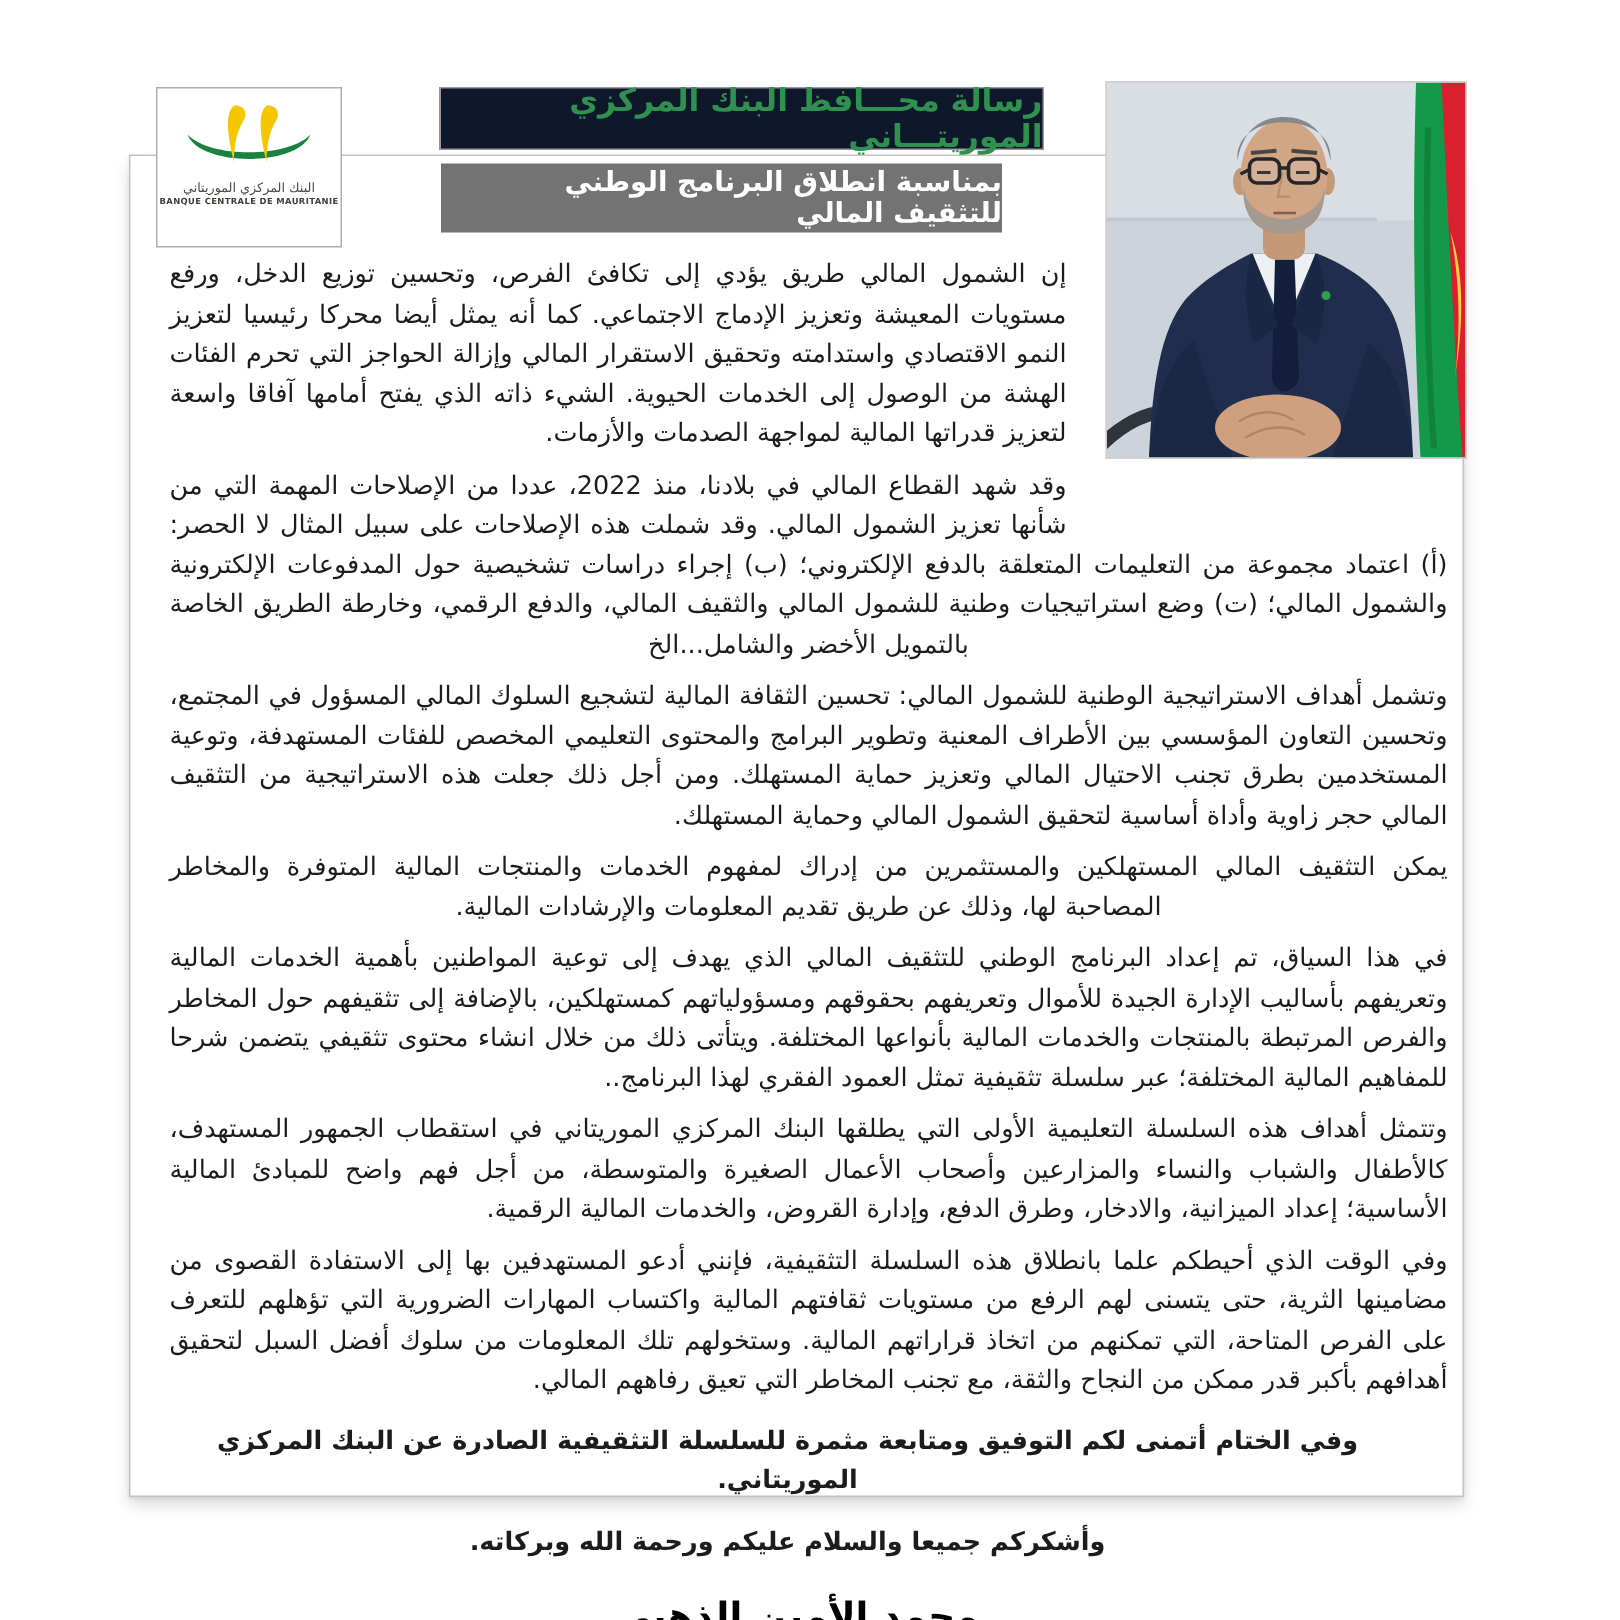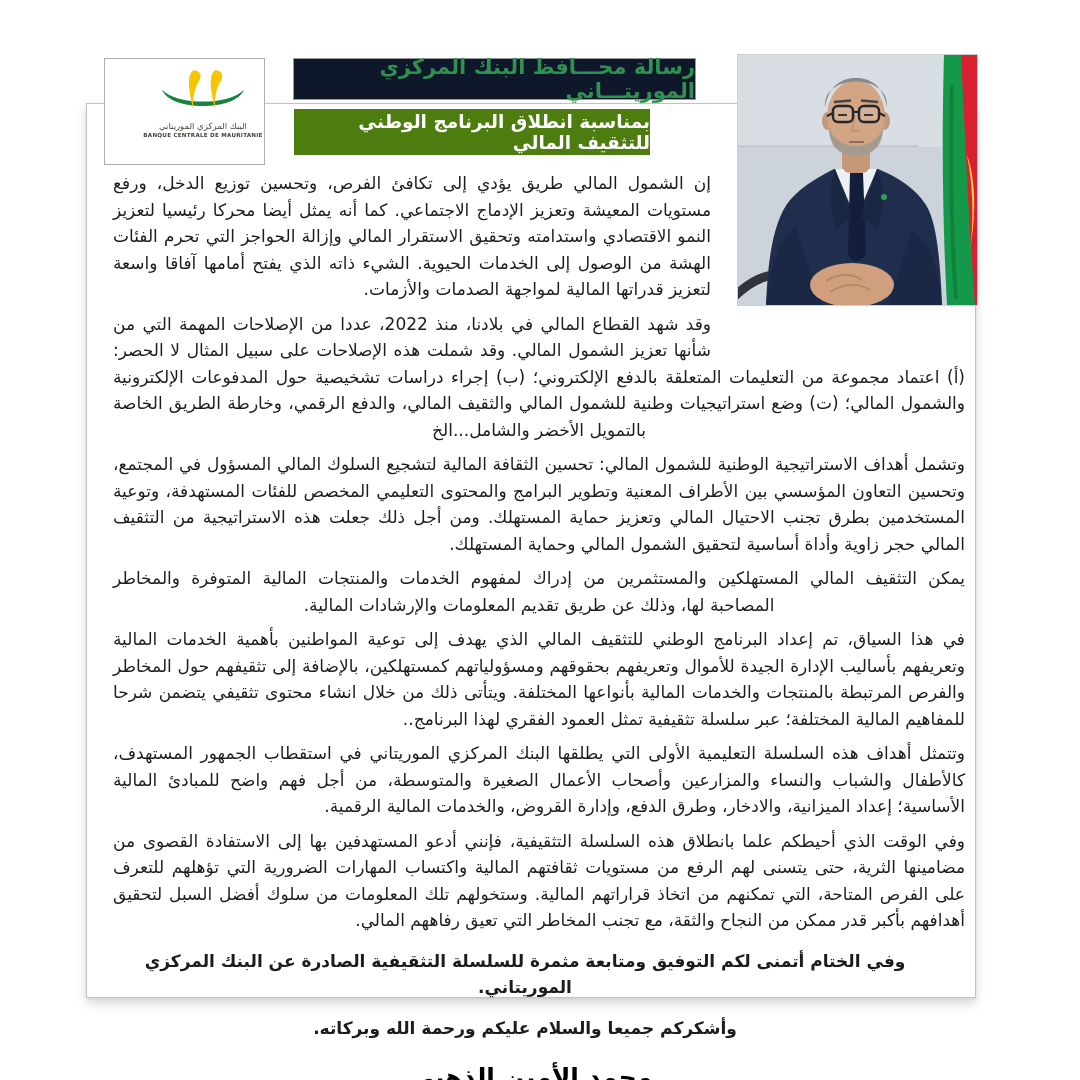--- a/index.html
+++ b/index.html
@@ -7,34 +7,34 @@
        font-family:"DejaVu Sans","Liberation Sans",sans-serif;}
   .page{position:absolute;inset:0;background:#ffffff;}
 
   
   .card{position:absolute;left:86px;top:103px;width:888px;height:893px;
         background:#ffffff;border:1px solid #c3c3c3;
         box-shadow:0 6px 10px rgba(0,0,0,.14),0 1px 3px rgba(0,0,0,.08);}
 
   
   .logo-box{position:absolute;left:17px;top:-46px;width:122px;height:105px;
-            background:#ffffff;border:1px solid #aeaeae;text-align:center;z-index:3;padding-left:37px;}
+            background:#ffffff;border:1px solid #aeaeae;text-align:center;z-index:3;}
   .logo-box svg{display:block;margin:7px auto 1px auto;}
   .logo-ar{font-size:8.5px;color:#4a4a44;line-height:10px;direction:rtl;}
   .logo-en{font-size:5.6px;color:#3f3f3a;letter-spacing:.25px;line-height:8px;font-weight:bold;}
 
   
   .title-box{position:absolute;left:206px;top:-46px;width:401px;height:40px;
              background:#0f172a;border:1px solid #9a9a9a;z-index:3;
              display:flex;align-items:center;justify-content:center;
              direction:rtl;color:#2e9150;font-size:21px;font-weight:bold;}
   .subtitle-box{position:absolute;left:207px;top:5px;width:356px;height:46px;
-             background:#4d7c0f;z-index:3;
+             background:#737373;z-index:3;
              display:flex;align-items:center;justify-content:center;
-             direction:rtl;color:#ffffff;font-size:18.5px;font-weight:bold;}
+             direction:rtl;color:#ffffff;font-size:18.5px;font-weight:bold;padding-left:18px;}
 
   
   .photo{position:absolute;left:650px;top:-50px;width:239px;height:250px;
          border:1px solid #cfcfcf;overflow:hidden;z-index:3;background:#ccd3da;}
 
   
   .letter{position:absolute;left:10px;top:66px;width:868px;
           direction:rtl;text-align:justify;color:#1c1c1c;
           font-size:17px;line-height:26.5px;z-index:2;}
   .photo-spacer{float:right;width:254px;height:170px;}

